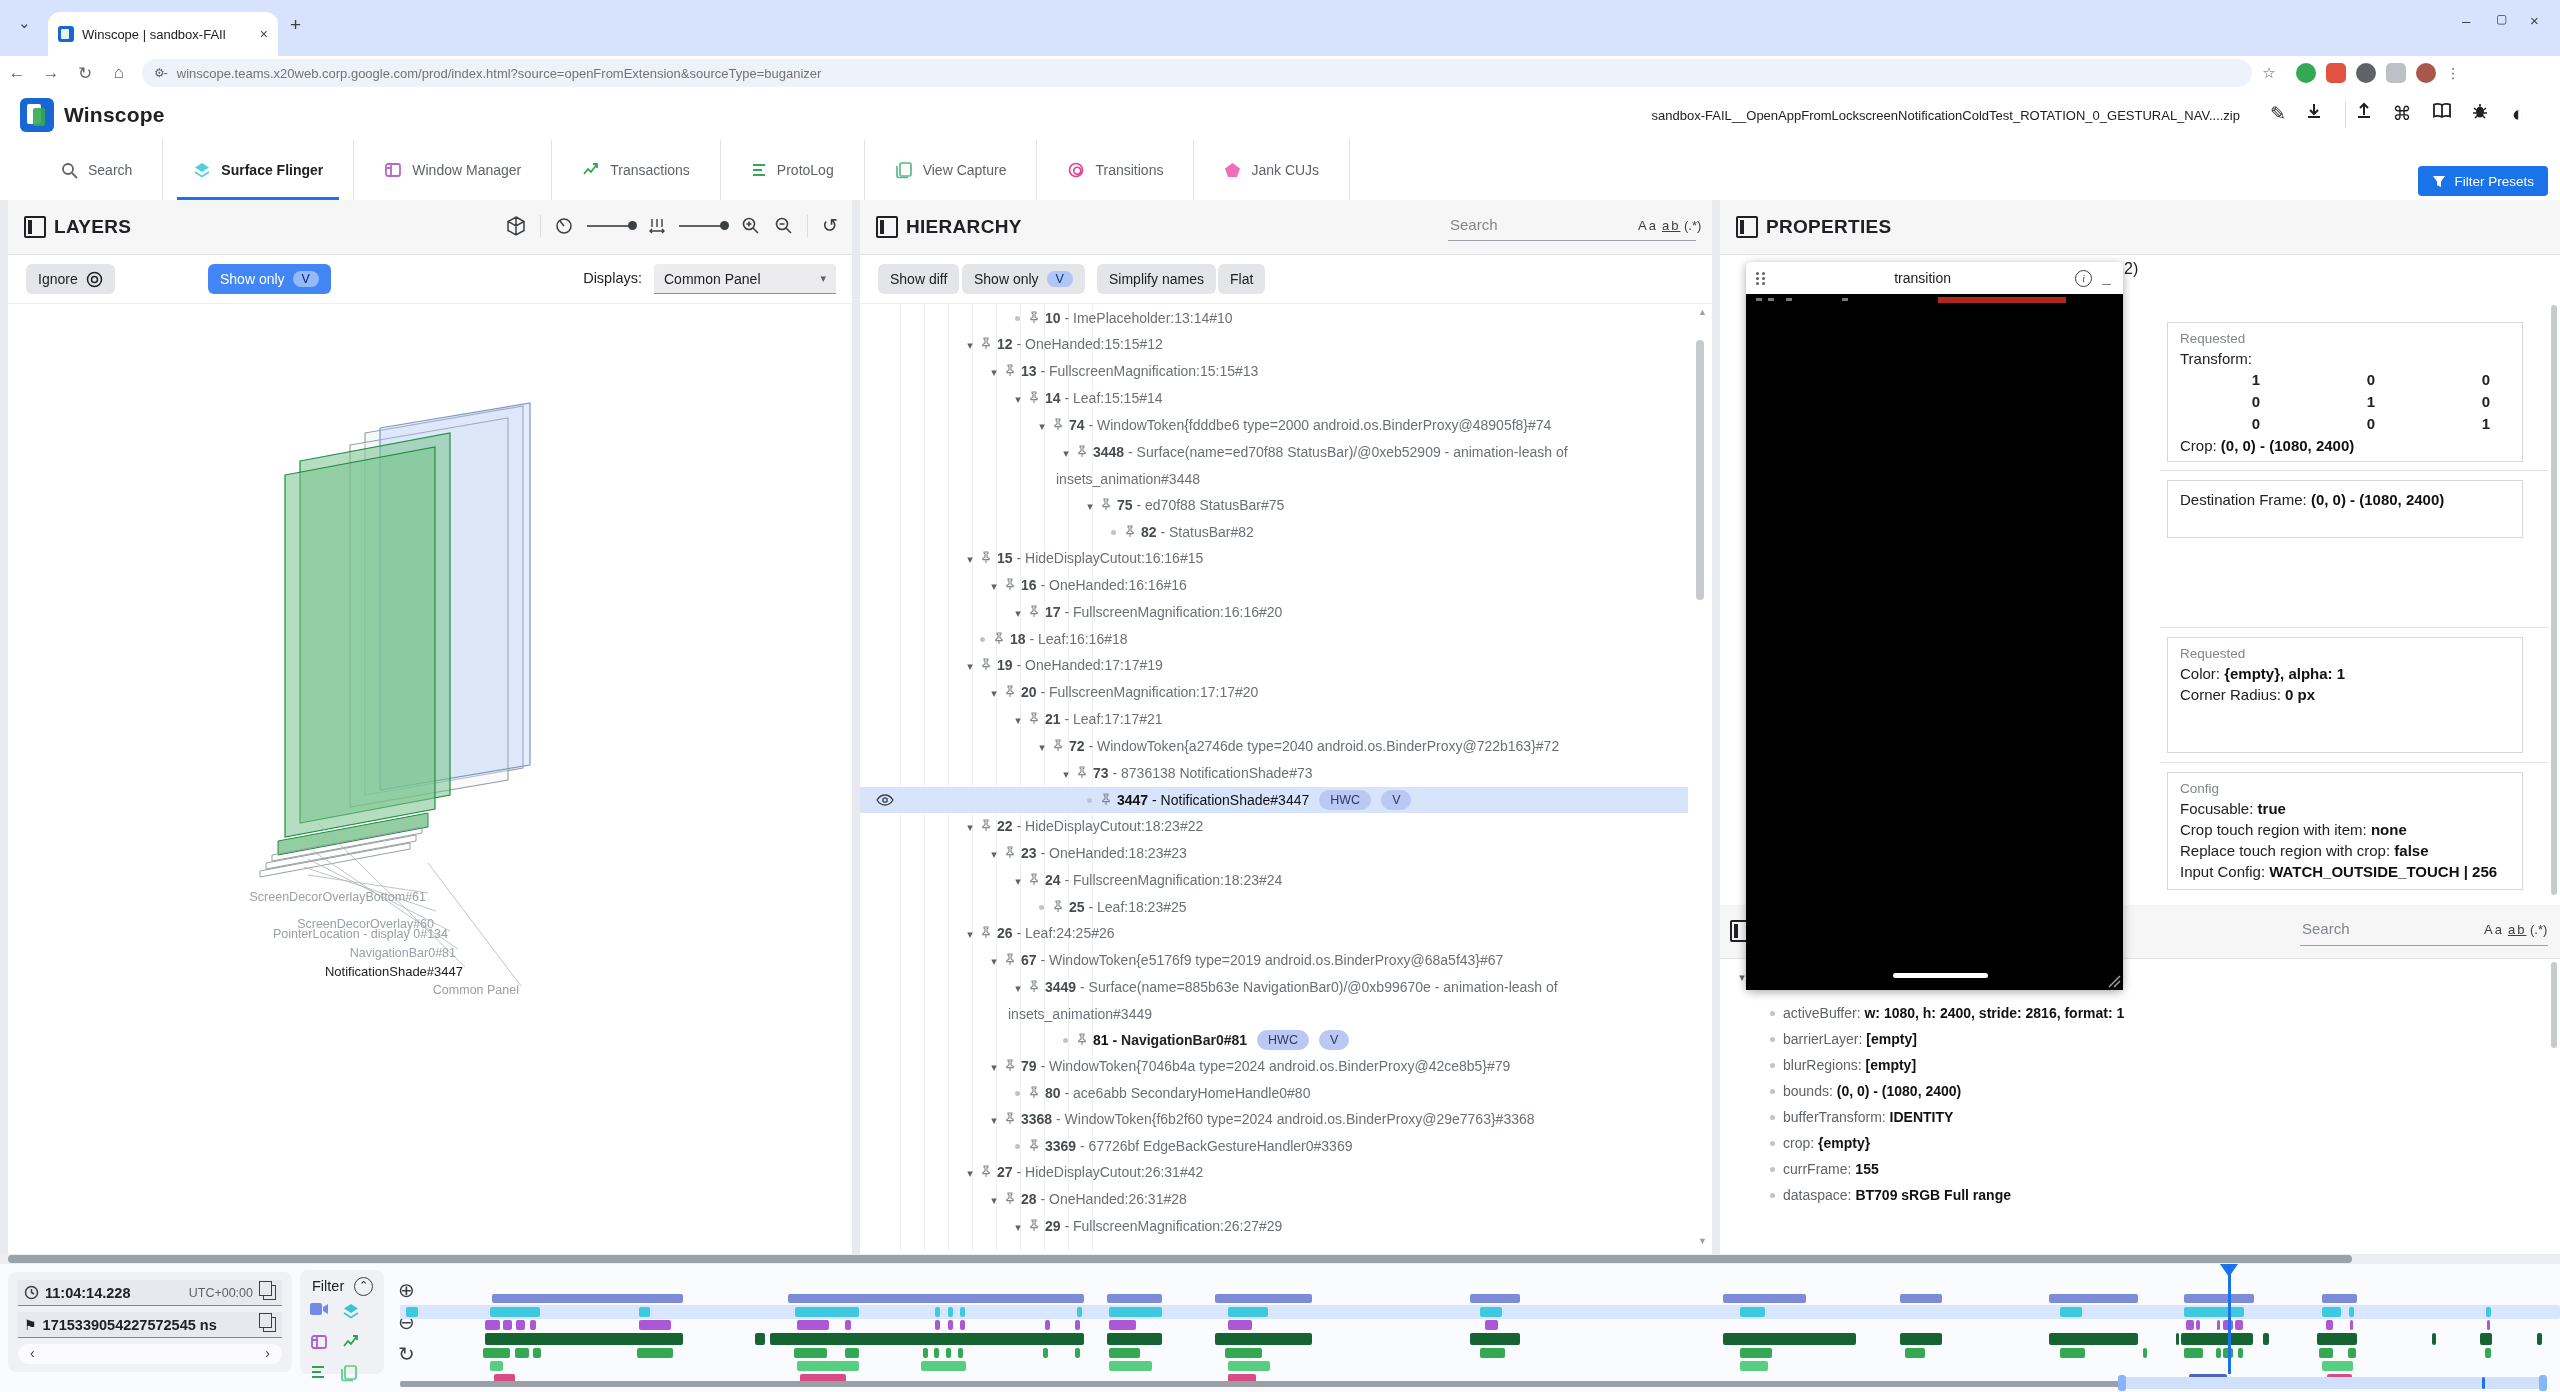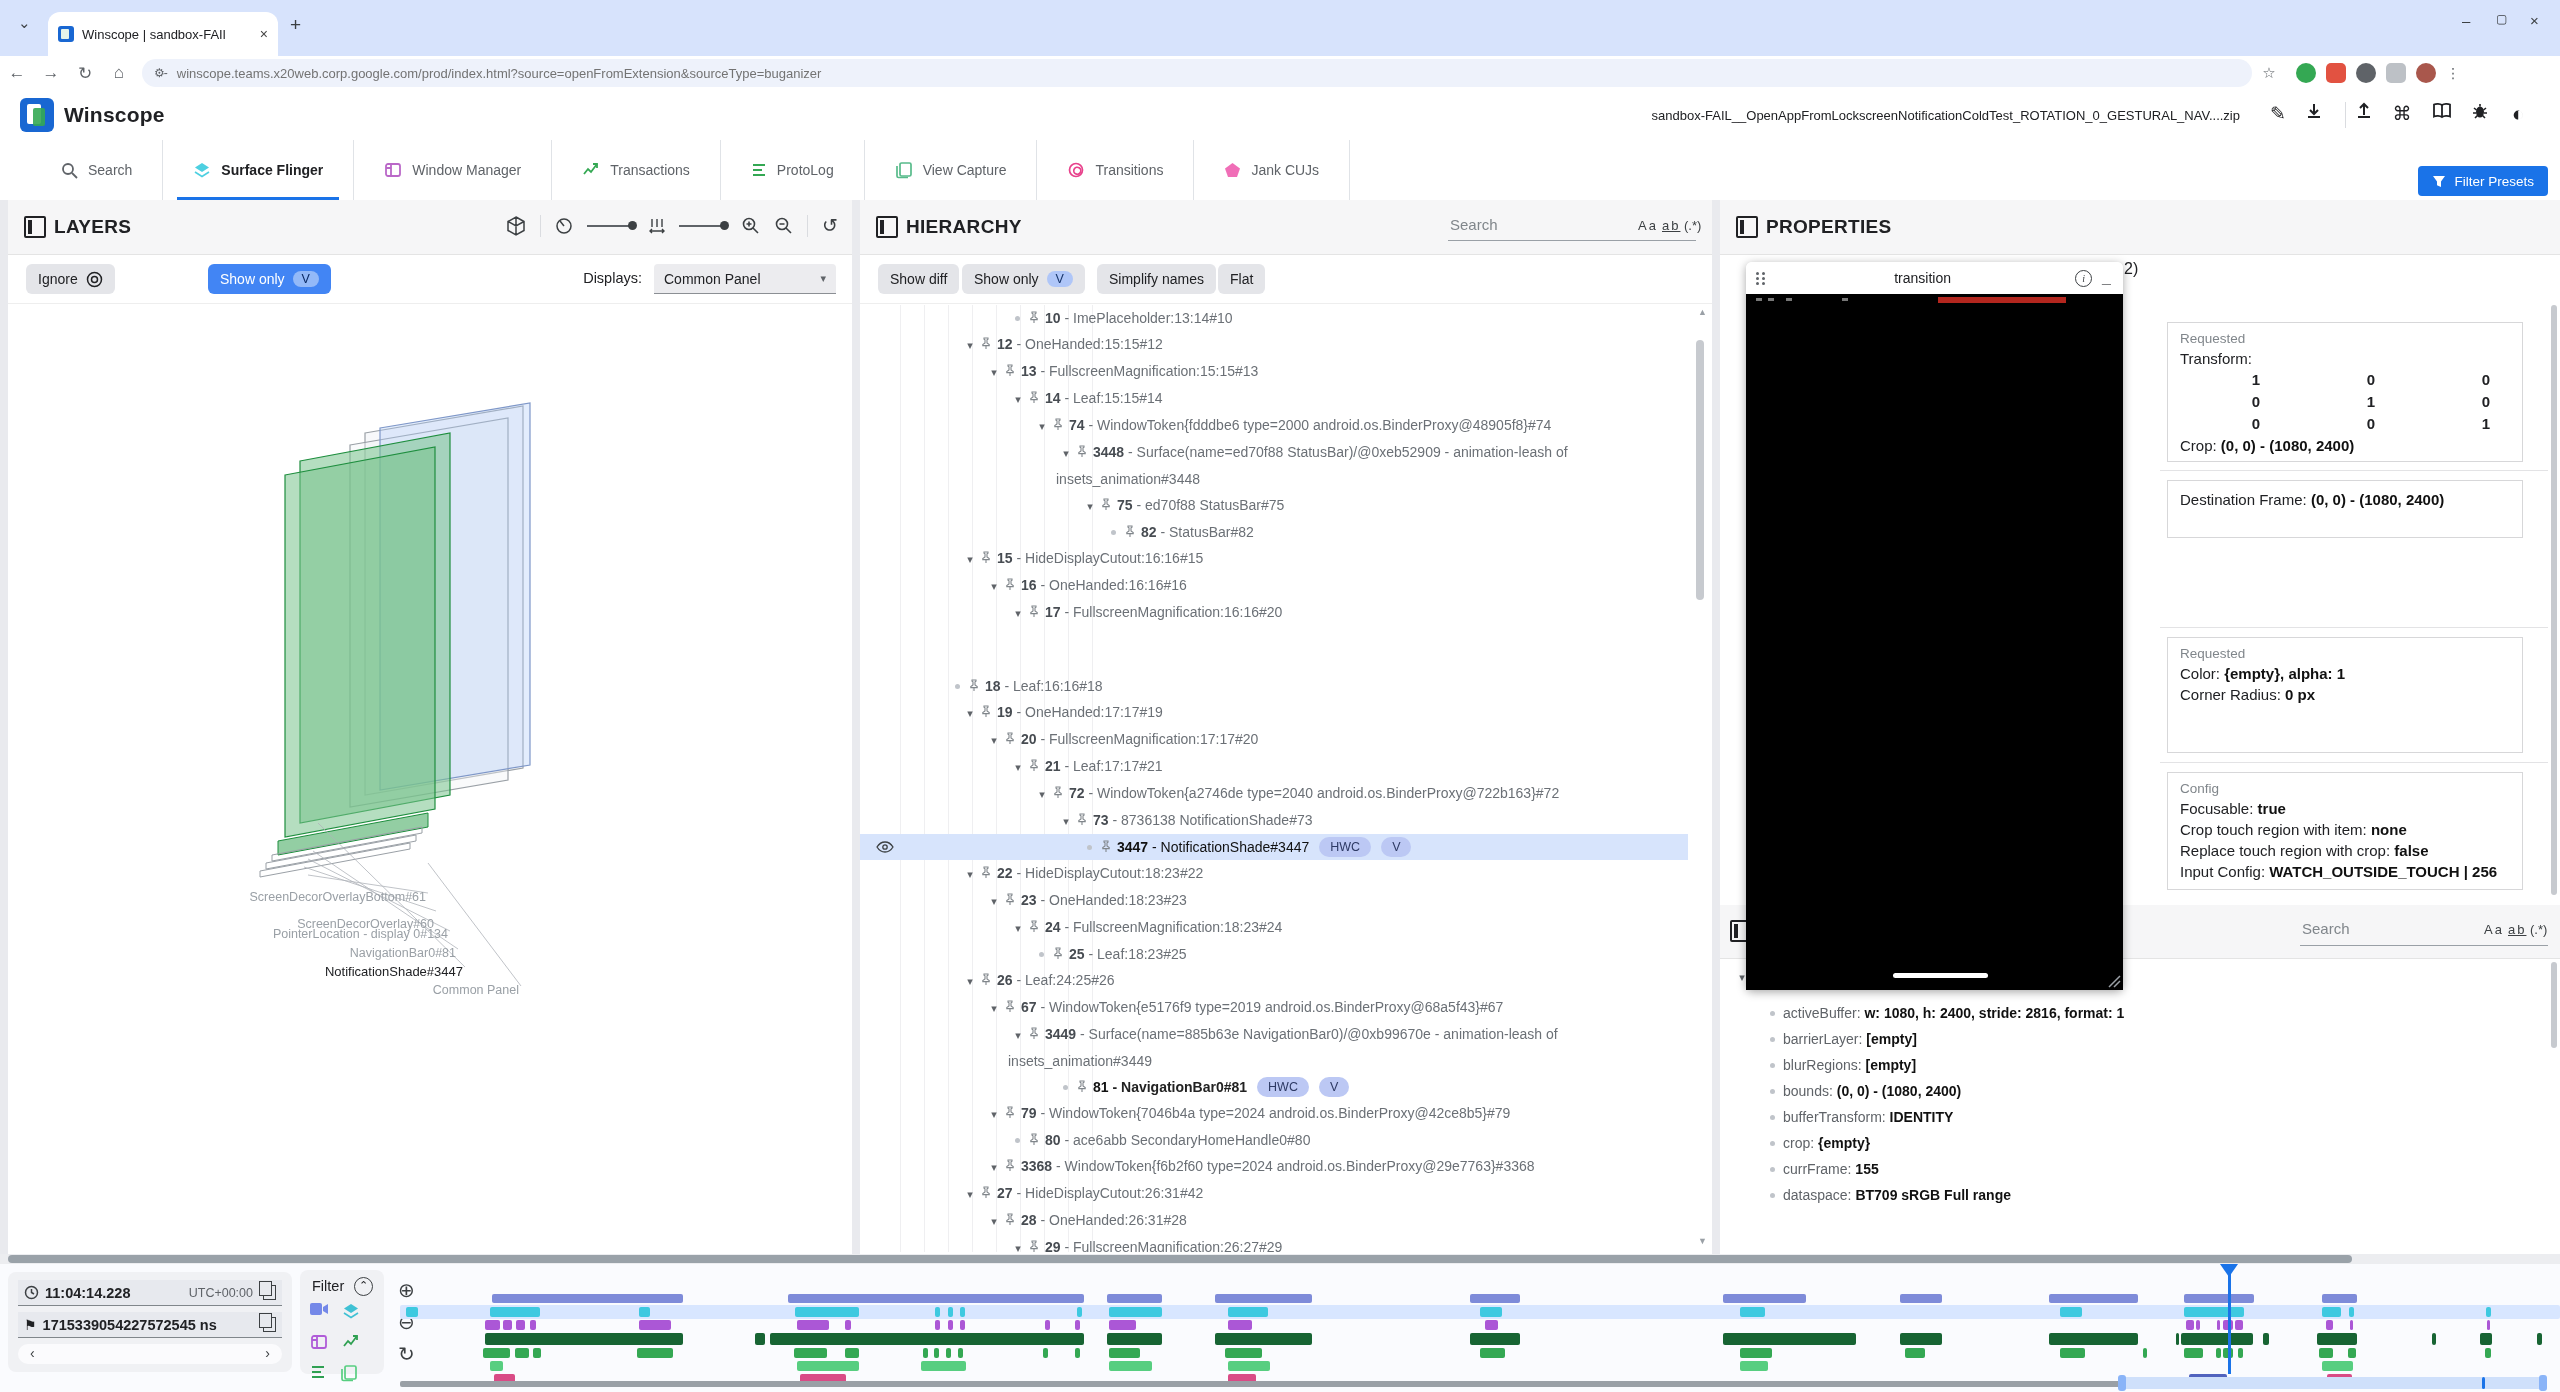--- a/index.html
+++ b/index.html
@@ -426,21 +426,21 @@
             <line x1="6" y1="8.8" x2="6" y2="12" stroke="#80868B" stroke-width="1.1"></line>
           </svg><b>15</b><span> - HideDisplayCutout:16:16#15</span></div>
         <div class="row" style="padding-left: 124px;"><span class="tg">▾</span><svg class="pin" width="12" height="13" viewBox="0 0 12 13">
             <path d="M4 1h4v1.2l-1 .6V6l2.2 1.6V8.6H2.8V7.6L5 6V2.8l-1-.6z" fill="none" stroke="#80868B" stroke-width="1.1"></path>
             <line x1="6" y1="8.8" x2="6" y2="12" stroke="#80868B" stroke-width="1.1"></line>
           </svg><b>16</b><span> - OneHanded:16:16#16</span></div>
         <div class="row" style="padding-left: 148px;"><span class="tg">▾</span><svg class="pin" width="12" height="13" viewBox="0 0 12 13">
             <path d="M4 1h4v1.2l-1 .6V6l2.2 1.6V8.6H2.8V7.6L5 6V2.8l-1-.6z" fill="none" stroke="#80868B" stroke-width="1.1"></path>
             <line x1="6" y1="8.8" x2="6" y2="12" stroke="#80868B" stroke-width="1.1"></line>
           </svg><b>17</b><span> - FullscreenMagnification:16:16#20</span></div>
-        <div class="row" style="padding-left: 88px; margin-top: 47px;"><span class="blt"></span><svg class="pin" width="12" height="13" viewBox="0 0 12 13">
+        <div class="row" style="padding-left: 113px;"><span class="blt"></span><svg class="pin" width="12" height="13" viewBox="0 0 12 13">
             <path d="M4 1h4v1.2l-1 .6V6l2.2 1.6V8.6H2.8V7.6L5 6V2.8l-1-.6z" fill="none" stroke="#80868B" stroke-width="1.1"></path>
             <line x1="6" y1="8.8" x2="6" y2="12" stroke="#80868B" stroke-width="1.1"></line>
           </svg><b>18</b><span> - Leaf:16:16#18</span></div>
         <div class="row" style="padding-left: 100px;"><span class="tg">▾</span><svg class="pin" width="12" height="13" viewBox="0 0 12 13">
             <path d="M4 1h4v1.2l-1 .6V6l2.2 1.6V8.6H2.8V7.6L5 6V2.8l-1-.6z" fill="none" stroke="#80868B" stroke-width="1.1"></path>
             <line x1="6" y1="8.8" x2="6" y2="12" stroke="#80868B" stroke-width="1.1"></line>
           </svg><b>19</b><span> - OneHanded:17:17#19</span></div>
         <div class="row" style="padding-left: 124px;"><span class="tg">▾</span><svg class="pin" width="12" height="13" viewBox="0 0 12 13">
             <path d="M4 1h4v1.2l-1 .6V6l2.2 1.6V8.6H2.8V7.6L5 6V2.8l-1-.6z" fill="none" stroke="#80868B" stroke-width="1.1"></path>
             <line x1="6" y1="8.8" x2="6" y2="12" stroke="#80868B" stroke-width="1.1"></line>
@@ -501,20 +501,24 @@
             <line x1="6" y1="8.8" x2="6" y2="12" stroke="#80868B" stroke-width="1.1"></line>
           </svg><b>79</b><span> - WindowToken{7046b4a type=2024 android.os.BinderProxy@42ce8b5}#79</span></div>
         <div class="row" style="padding-left: 148px;"><span class="blt"></span><svg class="pin" width="12" height="13" viewBox="0 0 12 13">
             <path d="M4 1h4v1.2l-1 .6V6l2.2 1.6V8.6H2.8V7.6L5 6V2.8l-1-.6z" fill="none" stroke="#80868B" stroke-width="1.1"></path>
             <line x1="6" y1="8.8" x2="6" y2="12" stroke="#80868B" stroke-width="1.1"></line>
           </svg><b>80</b><span> - ace6abb SecondaryHomeHandle0#80</span></div>
         <div class="row" style="padding-left: 124px;"><span class="tg">▾</span><svg class="pin" width="12" height="13" viewBox="0 0 12 13">
             <path d="M4 1h4v1.2l-1 .6V6l2.2 1.6V8.6H2.8V7.6L5 6V2.8l-1-.6z" fill="none" stroke="#80868B" stroke-width="1.1"></path>
             <line x1="6" y1="8.8" x2="6" y2="12" stroke="#80868B" stroke-width="1.1"></line>
           </svg><b>3368</b><span> - WindowToken{f6b2f60 type=2024 android.os.BinderProxy@29e7763}#3368</span></div>
+        <div class="row" style="padding-left: 148px;"><span class="blt"></span><svg class="pin" width="12" height="13" viewBox="0 0 12 13">
+            <path d="M4 1h4v1.2l-1 .6V6l2.2 1.6V8.6H2.8V7.6L5 6V2.8l-1-.6z" fill="none" stroke="#80868B" stroke-width="1.1"></path>
+            <line x1="6" y1="8.8" x2="6" y2="12" stroke="#80868B" stroke-width="1.1"></line>
+          </svg><b>3369</b><span> - 67726bf EdgeBackGestureHandler0#3369</span></div>
         <div class="row" style="padding-left: 100px;"><span class="tg">▾</span><svg class="pin" width="12" height="13" viewBox="0 0 12 13">
             <path d="M4 1h4v1.2l-1 .6V6l2.2 1.6V8.6H2.8V7.6L5 6V2.8l-1-.6z" fill="none" stroke="#80868B" stroke-width="1.1"></path>
             <line x1="6" y1="8.8" x2="6" y2="12" stroke="#80868B" stroke-width="1.1"></line>
           </svg><b>27</b><span> - HideDisplayCutout:26:31#42</span></div>
         <div class="row" style="padding-left: 124px;"><span class="tg">▾</span><svg class="pin" width="12" height="13" viewBox="0 0 12 13">
             <path d="M4 1h4v1.2l-1 .6V6l2.2 1.6V8.6H2.8V7.6L5 6V2.8l-1-.6z" fill="none" stroke="#80868B" stroke-width="1.1"></path>
             <line x1="6" y1="8.8" x2="6" y2="12" stroke="#80868B" stroke-width="1.1"></line>
           </svg><b>28</b><span> - OneHanded:26:31#28</span></div>
         <div class="row" style="padding-left: 148px;"><span class="tg">▾</span><svg class="pin" width="12" height="13" viewBox="0 0 12 13">
             <path d="M4 1h4v1.2l-1 .6V6l2.2 1.6V8.6H2.8V7.6L5 6V2.8l-1-.6z" fill="none" stroke="#80868B" stroke-width="1.1"></path>

